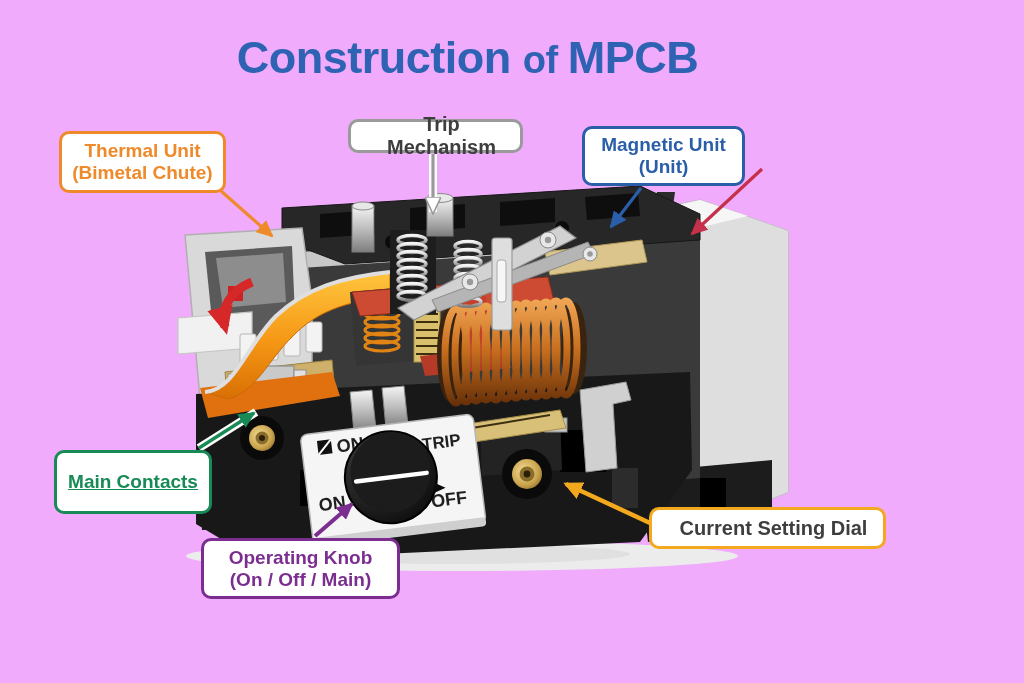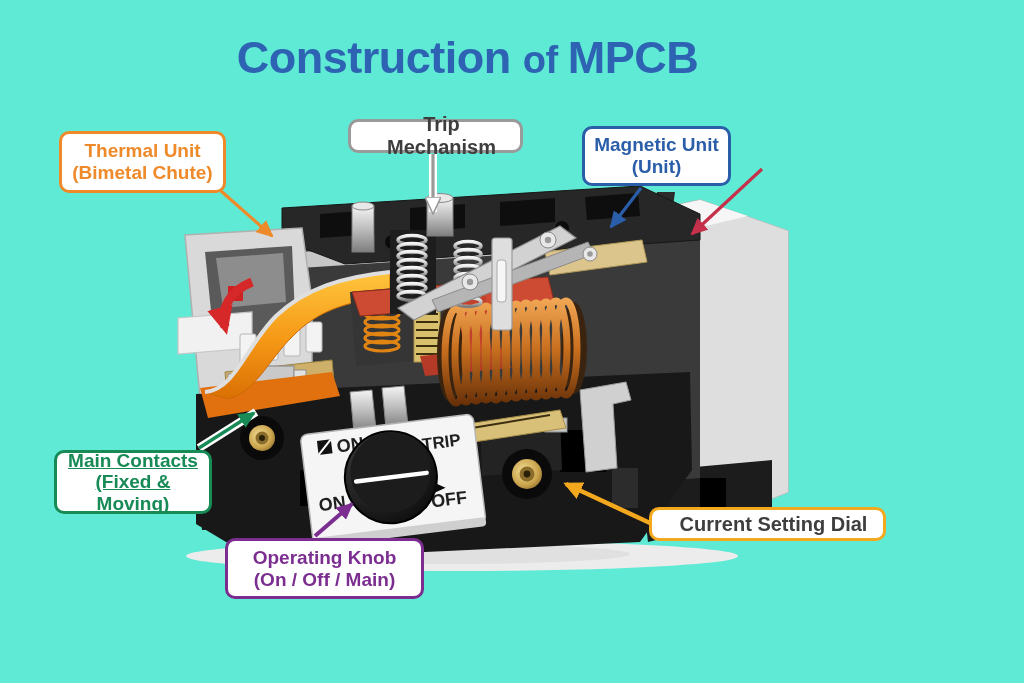--- a/index.html
+++ b/index.html
@@ -1,32 +1,32 @@
 <!DOCTYPE html>
 <html><head>
 <meta charset="utf-8">
 <style>
   html,body{margin:0;padding:0;background:#fff;}
-  .stage{position:relative;width:1024px;height:683px;background:#5eead4;overflow:hidden;
+  .stage{position:relative;width:1024px;height:683px;background:#f0abfc;overflow:hidden;
          font-family:"Liberation Sans",sans-serif;}
   .page-title{position:absolute;top:32px;left:0;width:935px;text-align:center;
               color:#2d63b2;font-weight:800;font-size:45px;letter-spacing:-0.5px;}
   .page-title .of{font-size:38px;font-weight:700;}
   .art{position:absolute;left:0;top:0;width:1024px;height:683px;}
   .callout{position:absolute;background:#fff;border:3px solid #888;border-radius:10px;
            text-align:center;font-weight:700;font-size:19px;line-height:1.14;
            display:flex;flex-direction:column;justify-content:center;
            padding:3px 8px;box-sizing:border-box;z-index:5;}
   .co-thermal {left:59px;  top:131px; width:167px; height:62px; border-color:#ee8a2a; color:#ee8a2a;}
   .co-trip    {left:348px; top:119px; width:175px; height:34px; border-color:#9a9a9a; color:#3e3e3e; font-size:20px;padding-left:20px;}
-  .co-magnet  {left:582px; top:126px; width:149px; height:60px; border-color:#2a5ea9; color:#2a5ea9;}
+  .co-magnet  {left:582px; top:126px; width:163px; height:60px; border-color:#2a5ea9; color:#2a5ea9;}
   .co-arc     {left:761px; top:146px; width:130px; height:38px; border-color:#c5304a; color:#c5304a; font-size:20px;}
   .co-contacts{left:54px;  top:450px; width:158px; height:64px; border-color:#178a56; color:#178a56;text-decoration:underline;}
-  .co-knob    {left:201px; top:538px; width:199px; height:61px; border-color:#7b2d90; color:#7b2d90;margin-left:24px;}
-  .co-dial    {left:649px; top:507px; width:237px; height:34px; border-color:#f3a81d; color:#3e3e3e; font-size:20px;padding-left:20px;}
+  .co-knob    {left:201px; top:538px; width:199px; height:61px; border-color:#7b2d90; color:#7b2d90;}
+  .co-dial    {left:649px; top:507px; width:237px; height:42px; border-color:#f3a81d; color:#3e3e3e; font-size:20px;padding-left:20px;}
 </style>
 </head>
 <body>
 
 <div class="stage">
 
   <div class="page-title">
     <span>Construction</span>
     <span class="of"> <span>of</span> </span>
     <span>MPCB</span>
@@ -317,21 +317,20 @@
   </div>
   <div class="callout co-trip">
     <span>Trip Mechanism</span>
   </div>
   <div class="callout co-magnet">
     <span>Magnetic Unit</span>
     <span>(Unit)</span>
   </div>
   <div class="callout co-contacts">
     <span>Main Contacts</span>
-    <span>(Fixed &amp; Moving)</span>
   </div>
   <div class="callout co-knob">
     <span>Operating Knob</span>
     <span>(On / Off / Main)</span>
   </div>
   <div class="callout co-dial">
     <span>Current Setting Dial</span>
   </div>
 
 </div>

